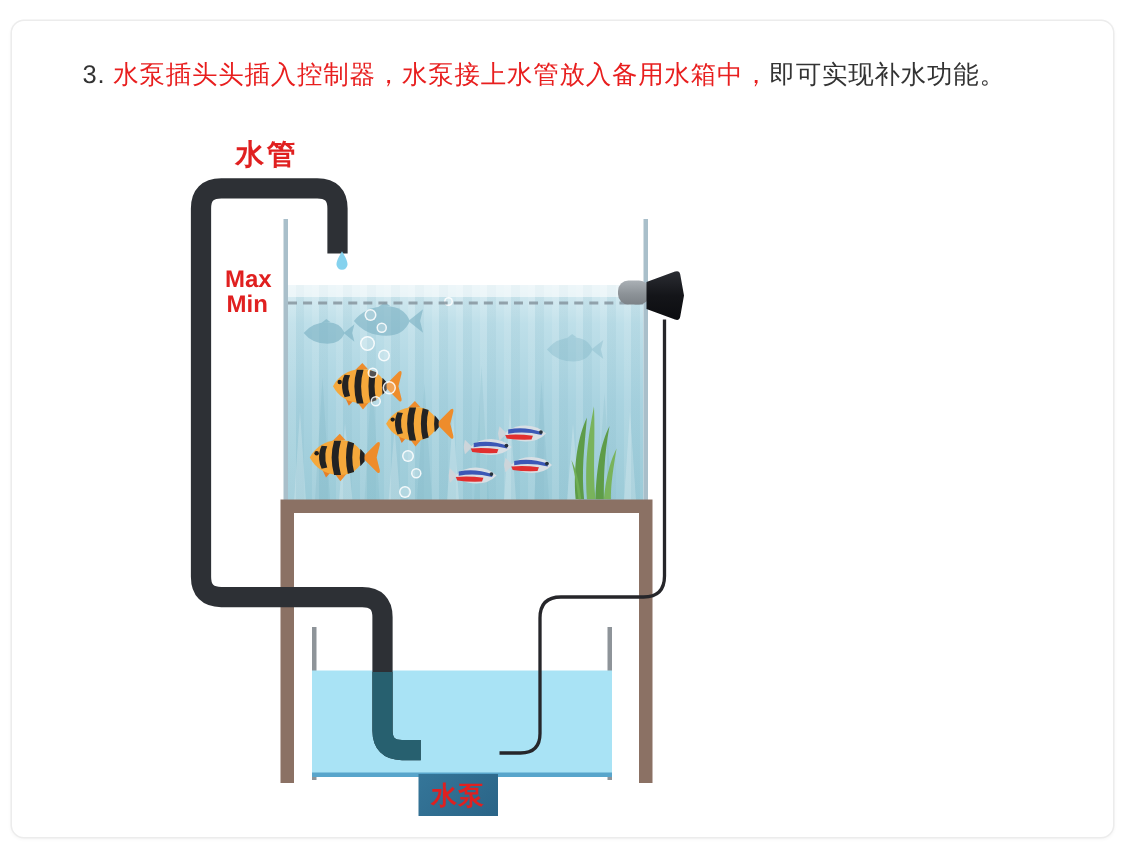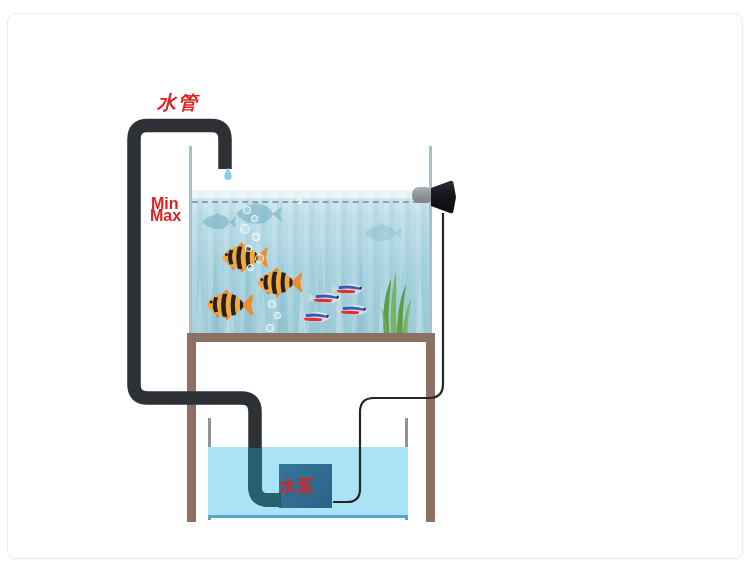--- a/index.html
+++ b/index.html
@@ -4,22 +4,22 @@
 <style>
   html,body{margin:0;padding:0;background:#ffffff;}
   .stage{position:relative;width:750px;height:563px;background:#ffffff;overflow:hidden;
          font-family:"Liberation Sans","DejaVu Sans",sans-serif;}
   .card{position:absolute;left:7px;top:13px;width:734px;height:544px;background:#ffffff;
         border:1px solid #ececec;border-radius:9px;box-shadow:0 1px 2px rgba(0,0,0,.03);}
   .title{position:absolute;left:55px;top:38px;font-size:17px;letter-spacing:.5px;
          color:#333;white-space:nowrap;}
   .title .red{color:#e81e1e;}
   .lbl{position:absolute;color:#e02020;font-weight:bold;}
-  .lbl-pipe{left:157px;top:90px;font-size:19px;letter-spacing:2px;font-style:italic;}
-  .lbl-max{left:150px;top:179px;font-size:16px;line-height:16px;margin-top:29px;}
+  .lbl-pipe{left:157px;top:90px;font-size:19px;letter-spacing:2px;}
+  .lbl-max{left:150px;top:179px;font-size:16px;line-height:16px;}
   .lbl-min{left:151px;top:196px;font-size:16px;line-height:16px;text-align:center;}
   
   .wall{position:absolute;background:#a9bfca;}
   .wall-main-left{left:189px;top:146px;width:3px;height:188px;}
   .wall-main-right{left:429px;top:146px;width:3px;height:188px;}
   .tank-water{position:absolute;left:192px;top:190px;width:237px;height:144px;overflow:hidden;
     background:linear-gradient(180deg,#d8ecf2 0%,#bedfe9 18%,#a9d3e0 55%,#9ccbd8 100%);}
   .tank-water .streaks{position:absolute;inset:0;
     background:repeating-linear-gradient(90deg,rgba(255,255,255,.10) 0 5px,rgba(120,175,192,.12) 5px 11px,rgba(255,255,255,0) 11px 16px);}
   .surface-band{position:absolute;left:0;top:0;width:100%;height:8px;background:rgba(255,255,255,.55);}
@@ -31,35 +31,39 @@
   .stand{position:absolute;background:#8b7164;}
   .stand-bar{left:187px;top:333px;width:248px;height:9px;}
   .stand-leg-left{left:187px;top:342px;width:9px;height:180px;}
   .stand-leg-right{left:426px;top:342px;width:9px;height:180px;}
   
   .rwall{position:absolute;background:#8e9499;}
   .rwall-left{left:208px;top:418px;width:3px;height:102px;}
   .rwall-right{left:405px;top:418px;width:3px;height:102px;}
   .reserve-water{position:absolute;left:208px;top:447px;width:200px;height:68px;
                  background:#a9e3f5;border-bottom:3px solid #58a5cb;}
-  .pump{position:absolute;left:279px;top:464px;width:53px;height:44px;
+  .pump{position:absolute;left:279px;top:516px;width:53px;height:28px;
         background:linear-gradient(135deg,#357699 0%,#2a6487 100%);
-        display:flex;align-items:center;}
+        display:flex;align-items:center;justify-content:center;}
   .pump-label{color:#e02020;font-size:17px;font-weight:bold;letter-spacing:1px;}
   .overlay{position:absolute;left:0;top:0;pointer-events:none;}
   
   .sensor-body{position:absolute;left:412px;top:187px;width:21px;height:16px;border-radius:7px;
                background:linear-gradient(180deg,#aab0b5 0%,#8d9398 55%,#7c8287 100%);}
 </style>
 </head>
 <body>
 
 <div class="stage">
   <div class="card"></div>
 
+  <div class="title">
+    <span>3.</span>
+    <span class="red">水泵插头头插入控制器，水泵接上水管放入备用水箱中，</span><span>即可实现补水功能。</span>
+  </div>
 
   <div class="tank-water">
     <div class="streaks"></div>
 
     <svg class="sprite" style="left:0;bottom:0;width:237px;height:110px;" viewBox="0 0 237 110" preserveAspectRatio="none">
       <g>
         <path d="M4 110 L12 110 L8 50 Z" fill="#ffffff" opacity=".20"></path>
         <path d="M18 110 L28 110 L23 28 Z" fill="#7db5c5" opacity=".25"></path>
         <path d="M34 110 L43 110 L38 58 Z" fill="#ffffff" opacity=".22"></path>
         <path d="M51 110 L61 110 L56 22 Z" fill="#7db5c5" opacity=".22"></path>

